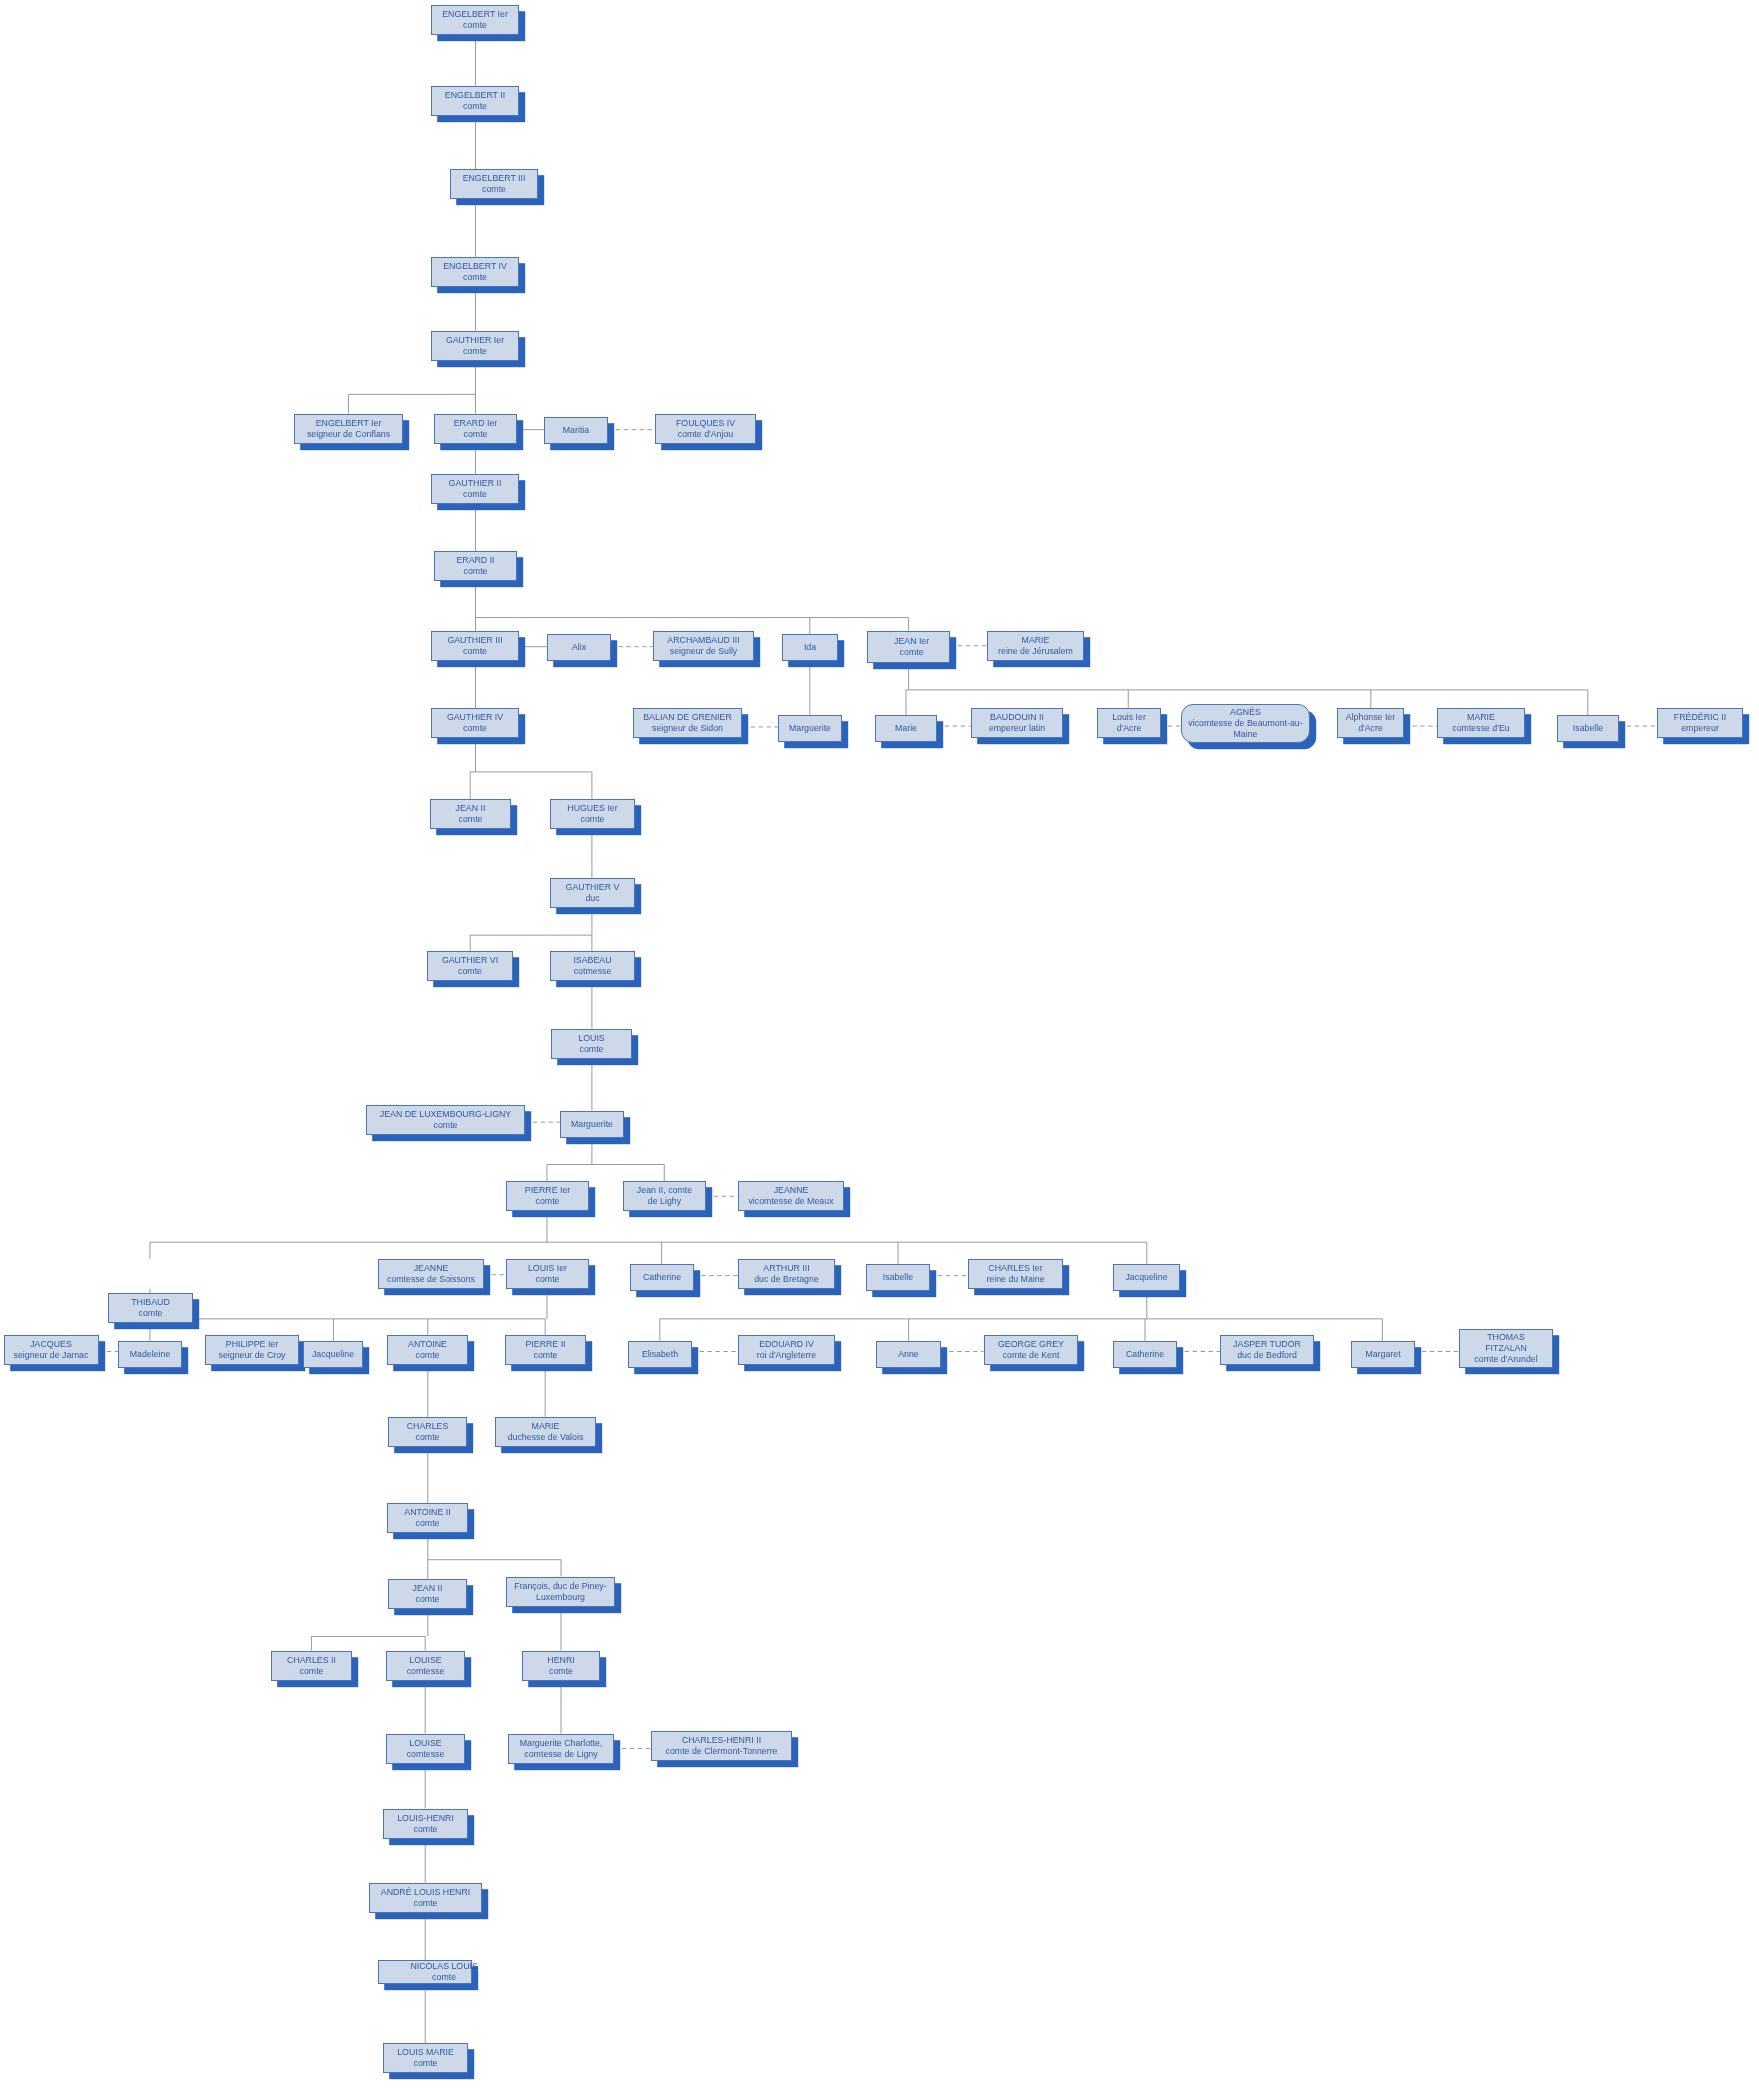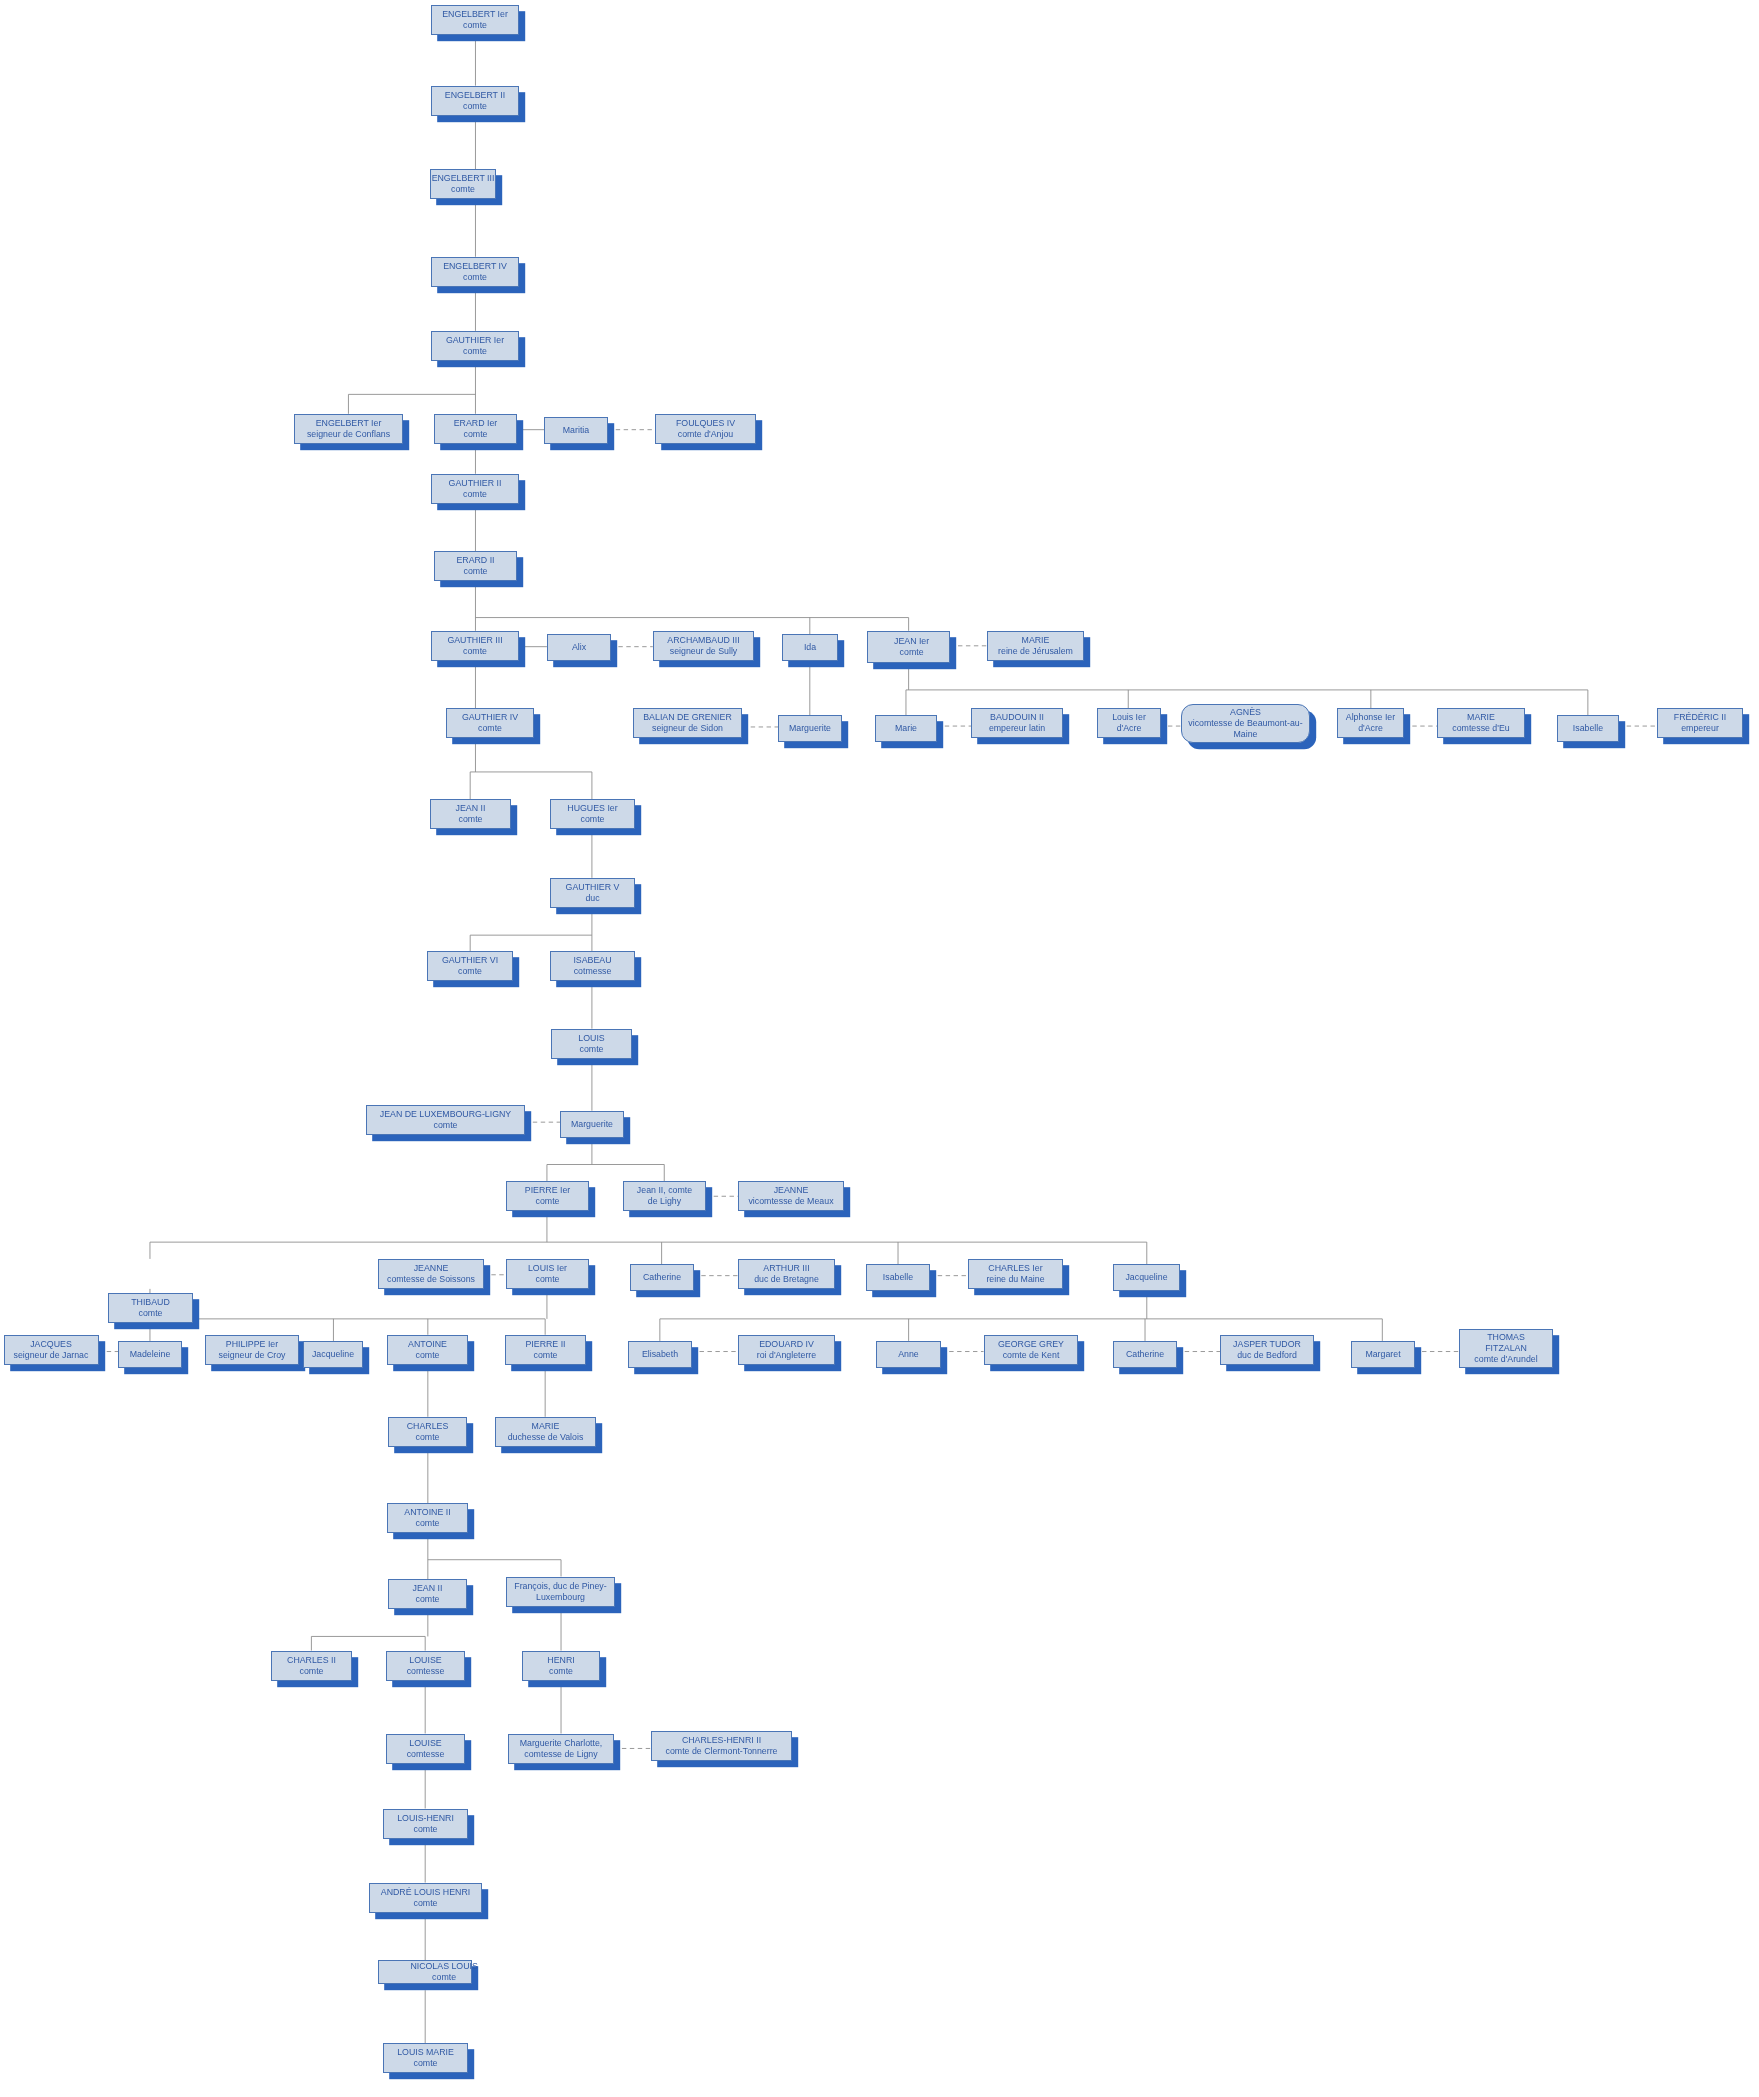--- a/index.html
+++ b/index.html
@@ -131,21 +131,21 @@
     </svg>
 
 <div class="node" style="left: 431px; top: 5.3px; width: 88px; height: 30px;">
       <span>ENGELBERT Ier</span>
       <span>comte</span>
     </div>
     <div class="node" style="left: 431px; top: 86px; width: 88px; height: 30px;">
       <span>ENGELBERT II</span>
       <span>comte</span>
     </div>
-    <div class="node" style="left: 430px; top: 169px; width: 66px; height: 30px;">
+    <div class="node" style="left: 450px; top: 169px; width: 88px; height: 30px;">
       <span>ENGELBERT III</span>
       <span>comte</span>
     </div>
     <div class="node" style="left: 431px; top: 257px; width: 88px; height: 30px;">
       <span>ENGELBERT IV</span>
       <span>comte</span>
     </div>
     <div class="node" style="left: 431px; top: 331px; width: 88px; height: 30px;">
       <span>GAUTHIER Ier</span>
       <span>comte</span>
@@ -188,21 +188,21 @@
       <span>Ida</span>
     </div>
     <div class="node" style="left: 867px; top: 631px; width: 83px; height: 32px; padding-left: 8px;">
       <span>JEAN Ier</span>
       <span>comte</span>
     </div>
     <div class="node" style="left: 987px; top: 631px; width: 97px; height: 30px;">
       <span>MARIE</span>
       <span>reine de Jérusalem</span>
     </div>
-    <div class="node" style="left: 431px; top: 708px; width: 88px; height: 30px; margin-left: 15px;">
+    <div class="node" style="left: 431px; top: 708px; width: 88px; height: 30px;">
       <span>GAUTHIER IV</span>
       <span>comte</span>
     </div>
     <div class="node" style="left: 633px; top: 708px; width: 109px; height: 30px;">
       <span>BALIAN DE GRENIER</span>
       <span>seigneur de Sidon</span>
     </div>
     <div class="node" style="left: 778px; top: 715px; width: 64px; height: 26.5px;">
       <span>Marguerite</span>
     </div>

